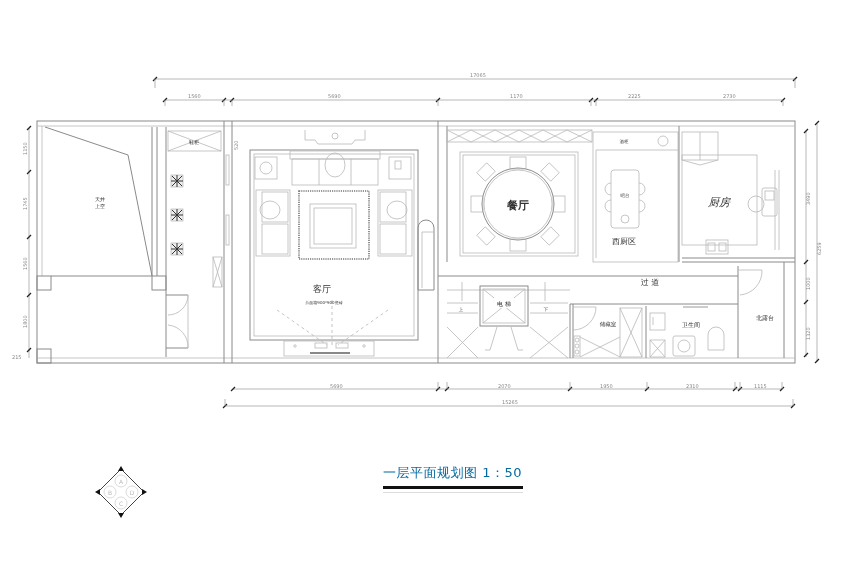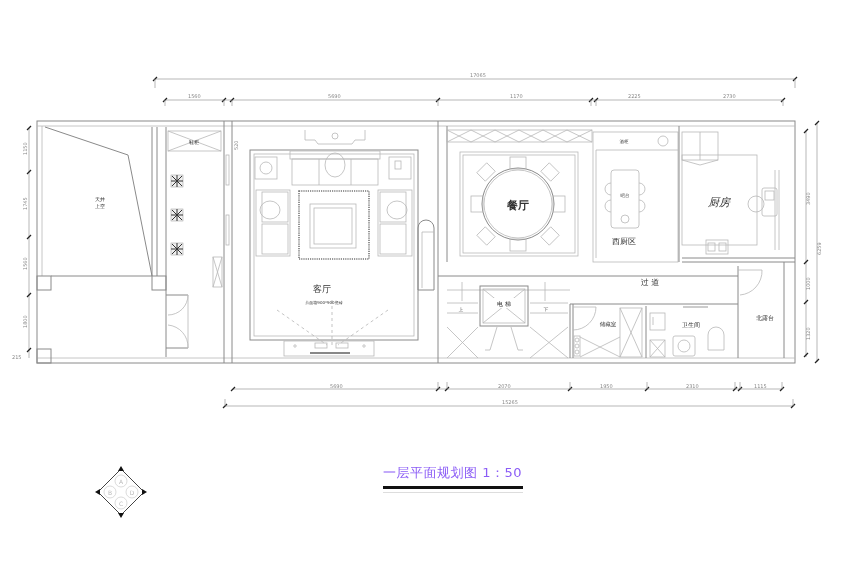--- a/index.html
+++ b/index.html
@@ -7,21 +7,21 @@
     svg { position: absolute; left: 0; top: 0; }
     .w { stroke: #8a8a8a; stroke-width: 1; fill: none; }
     .t { stroke: #b8b8b8; stroke-width: 0.8; fill: none; }
     .dash { stroke: #aaa; stroke-width: 0.7; fill: none; stroke-dasharray: 3 3; }
     .dim { stroke: #999; stroke-width: 0.7; fill: none; }
     .tick { stroke: #222; stroke-width: 1.3; }
     .dimtxt { font-family: "DejaVu Sans", sans-serif; font-size: 5px; fill: #888; }
     .lbl { font-family: "DejaVu Sans", sans-serif; fill: #333; }
     .rug { stroke: #777; stroke-width: 1.6; fill: none; stroke-dasharray: 1.2 1; }
     #title-block { position: absolute; left: 383px; top: 464px; width: 140px; }
-    #title-text { font-family: "DejaVu Sans", sans-serif; font-size: 13px; color: #8b5cf6; letter-spacing: 0.5px; white-space: nowrap; }
+    #title-text { font-family: "DejaVu Sans", sans-serif; font-size: 13px; color: #0369a1; letter-spacing: 0.5px; white-space: nowrap; }
     #title-bar { height: 3px; background: #111; margin-top: 4px; }
     #title-thin { height: 1px; background: #ddd; margin-top: 3px; }
   </style>
 </head>
 <body>
 
 <svg width="850" height="567" viewBox="0 0 850 567">
 
   <g>
     <line class="dim" x1="155" y1="79" x2="795" y2="79"></line>

